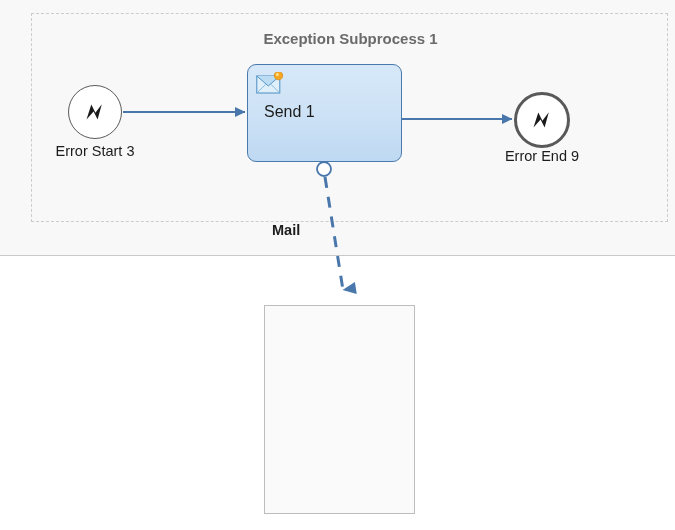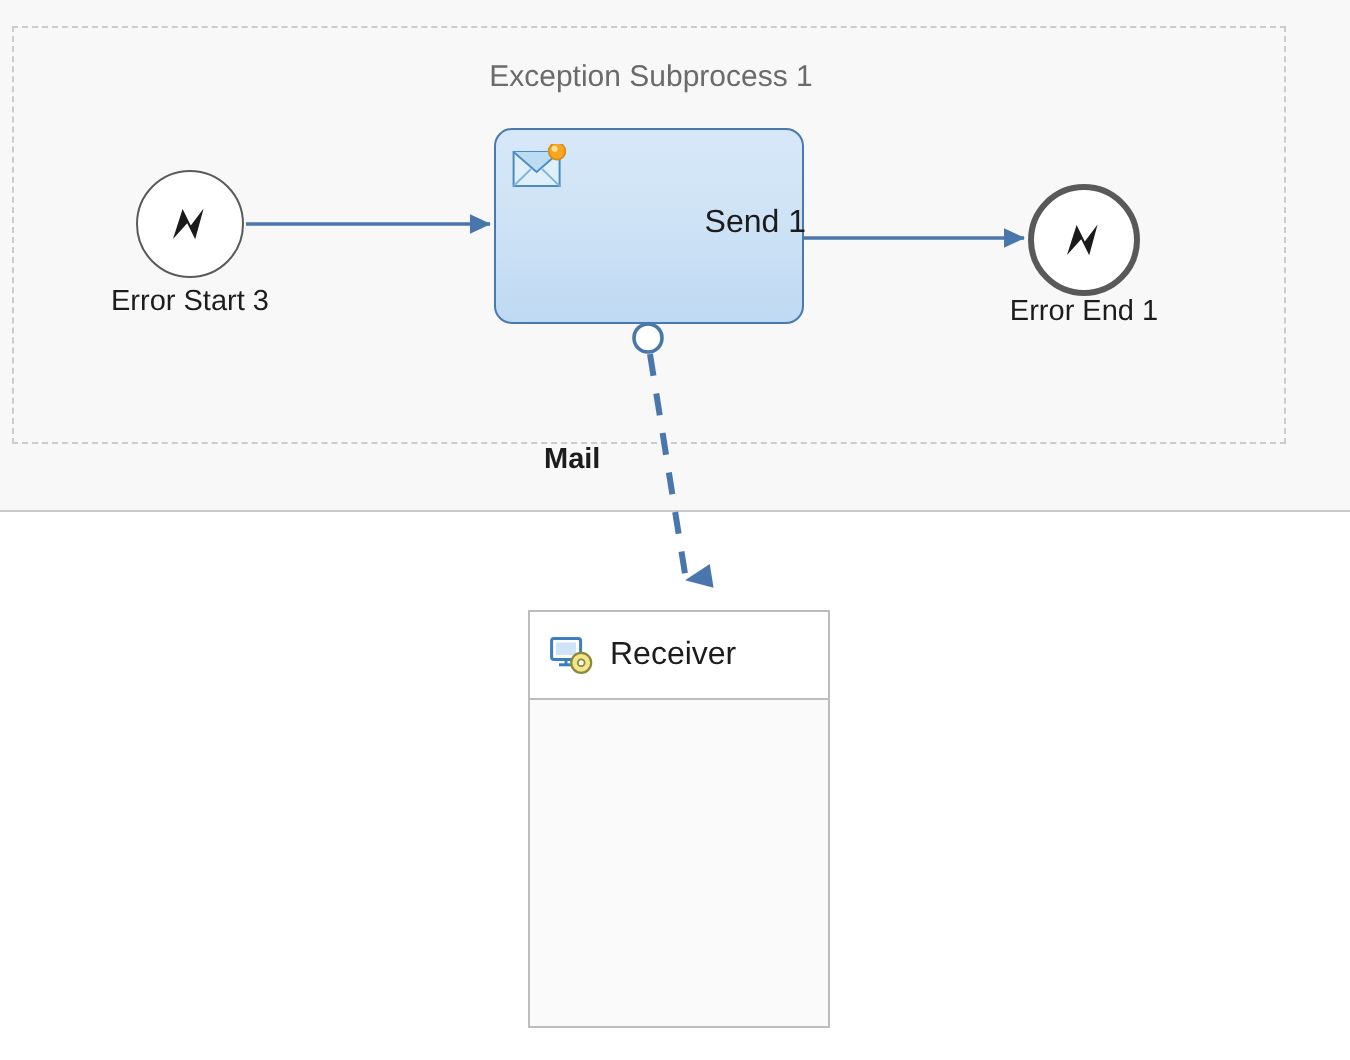--- a/index.html
+++ b/index.html
@@ -23,27 +23,28 @@
     top: 0;
     width: 675px;
     height: 255px;
     background: #f8f8f8;
     border-bottom: 1px solid #c9c9c9;
   }
 
   
   .subprocess {
     position: absolute;
-    left: 6px;
+    left: 31px;
     top: 13px;
     width: 637px;
     height: 209px;
     border: 1px dashed #cccccc;
     background: transparent;
     box-sizing: border-box;
+    font-weight: bold;
   }
   .subprocess-title {
     position: absolute;
     left: 0;
     top: 16px;
     width: 637px;
     text-align: center;
     font-size: 15px;
     color: #6b6b6b;
     white-space: nowrap;
@@ -97,24 +98,25 @@
     border: 1.4px solid #4a7aad;
     border-radius: 9px;
     background: linear-gradient(to bottom, #d6e8f8 0%, #cfe3f6 45%, #bed9f2 100%);
     box-sizing: border-box;
   }
   .task-label {
     position: absolute;
     left: 0;
     top: 38px;
     width: 155px;
-    text-align: right;
+    text-align: left;
     font-size: 16px;
     color: #1c1c1c;
     white-space: nowrap;
+    padding-left: 16px;
   }
   .task-icon {
     position: absolute;
     left: 8px;
     top: 7px;
     width: 28px;
     height: 24px;
   }
 
   
@@ -248,30 +250,19 @@
       <circle cx="21.3" cy="2.4" r="1.5" fill="#ffe08a"></circle>
     </svg>
     <div class="task-label">Send 1</div>
   </div>
 
   <div class="event event-end">
     <svg width="26" height="26" viewBox="0 0 26 26" xmlns="http://www.w3.org/2000/svg">
       <path d="M4.5,20.5 L9.3,5.5 L13.4,13.8 L19.8,5.2 L15.6,20.6 L11.6,12.6 Z" fill="#1a1a1a"></path>
     </svg>
   </div>
-  <div class="event-label label-end">Error End 1</div>
+  <div class="event-label label-end">Error End 9</div>
 
   <div class="participant">
-    <div class="participant-header">
-      <svg class="participant-icon" viewBox="0 0 22 20" xmlns="http://www.w3.org/2000/svg">
-        <rect x="0.8" y="1.2" width="14.5" height="10.5" rx="1.2" fill="#ffffff" stroke="#3d7ebf" stroke-width="1.5"></rect>
-        <rect x="3" y="3.2" width="10" height="6.3" fill="#cfe5f7"></rect>
-        <path d="M4.5,14.4 L12,14.4" stroke="#3d7ebf" stroke-width="1.5"></path>
-        <path d="M8,11.7 L8,14.4" stroke="#3d7ebf" stroke-width="1.5"></path>
-        <circle cx="15.6" cy="13.4" r="5" fill="#f2e58a" stroke="#8a8a3c" stroke-width="1.1"></circle>
-        <circle cx="15.6" cy="13.4" r="1.7" fill="#ffffff" stroke="#8a8a3c" stroke-width="0.9"></circle>
-      </svg>
-      <div class="participant-title">Receiver</div>
-    </div>
     <div class="participant-body"></div>
   </div>
 
 </div>
 
 </body></html>

